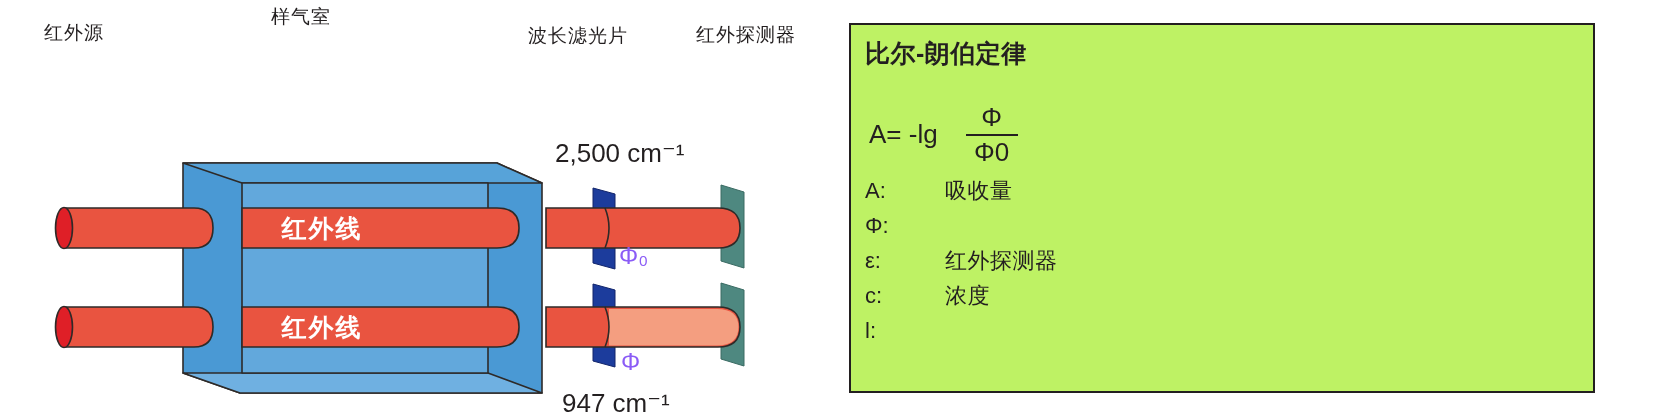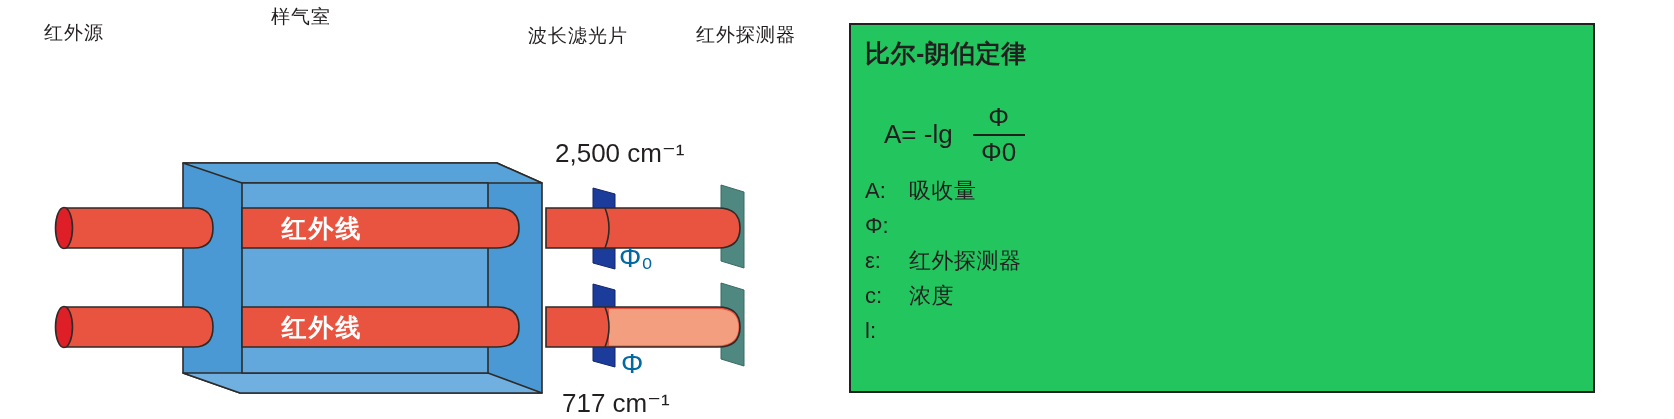--- a/index.html
+++ b/index.html
@@ -2,34 +2,34 @@
 <html><head>
 <meta charset="utf-8">
 <style>
   html,body{margin:0;padding:0;background:#ffffff;}
   body{font-family:"Liberation Sans","DejaVu Sans",sans-serif;color:#231F20;}
   .stage{position:relative;width:1674px;height:419px;background:#ffffff;overflow:hidden;}
   .diagram-svg{position:absolute;left:0;top:0;}
   .abs{position:absolute;white-space:nowrap;}
   .head-label{font-size:19px;font-weight:normal;letter-spacing:1px;color:#231F20;}
   .wavenumber{font-size:26px;color:#231F20;}
-  .phi-symbol{font-size:28px;color:#0369a1;text-align:center;}
+  .phi-symbol{font-size:24px;color:#8b5cf6;text-align:center;}
   
   .law-panel{position:absolute;left:849px;top:23px;width:746px;height:370px;
-    border:2px solid #231F20;background:#22c55e;box-sizing:border-box;}
+    border:2px solid #231F20;background:#bef264;box-sizing:border-box;}
   .law-title{position:absolute;left:14px;top:12px;font-size:25px;font-weight:bold;letter-spacing:0.5px;}
-  .formula{position:absolute;left:18px;top:78px;display:flex;align-items:center;gap:20px;font-size:26px;margin-left:15px;}
+  .formula{position:absolute;left:18px;top:78px;display:flex;align-items:center;gap:28px;font-size:26px;}
   .formula .lhs,.formula .rhs{display:inline-block;}
   .fraction{display:flex;flex-direction:column;align-items:center;min-width:52px;}
   .fraction .num,.fraction .den{line-height:1.1;padding:0 4px;}
   .frac-bar{width:100%;height:2.5px;background:#231F20;margin:2px 0;}
   .definitions{position:absolute;left:14px;top:148px;right:10px;}
   .def-row{display:flex;align-items:center;height:35px;font-size:22px;}
   .def-symbol{width:44px;flex:0 0 44px;}
-  .def-text{letter-spacing:0.5px;}
+  .def-text{letter-spacing:0.5px;margin-left:36px;}
 </style>
 </head>
 <body>
 
 <div class="stage">
 
   <svg class="diagram-svg" width="860" height="419" viewBox="0 0 860 419">
 
     <polygon points="721,185 744,192 744,268 721,261" stroke="#3A6B63" stroke-width="1" fill="#4E8880"></polygon>
     <polygon points="721,283 744,290 744,366 721,359" stroke="#3A6B63" stroke-width="1" fill="#4E8880"></polygon>
@@ -63,21 +63,21 @@
   </svg>
 
   <div class="abs head-label" style="left:44px;top:20px;">红外源</div>
   <div class="abs head-label" style="left:271px;top:4px;">样气室</div>
   <div class="abs head-label" style="left:696px;top:22px;">红外探测器</div>
   <div class="abs head-label" style="left:528px;top:23px;">波长滤光片</div>
 
   <div class="abs wavenumber" style="left:555px;top:138px;">2,500 cm⁻¹</div>
   <div class="abs phi-symbol" style="left:619px;top:242px;">Φ₀</div>
   <div class="abs phi-symbol" style="left:621px;top:348px;">Φ</div>
-  <div class="abs wavenumber" style="left:562px;top:388px;">717 cm⁻¹</div>
+  <div class="abs wavenumber" style="left:562px;top:388px;">947 cm⁻¹</div>
 
   <div class="law-panel">
     <div class="law-title">比尔-朗伯定律</div>
 
     <div class="formula">
       <span class="lhs">A= -lg</span>
       <span class="fraction">
         <span class="num">Φ</span>
         <span class="frac-bar"></span>
         <span class="den">Φ0</span>

